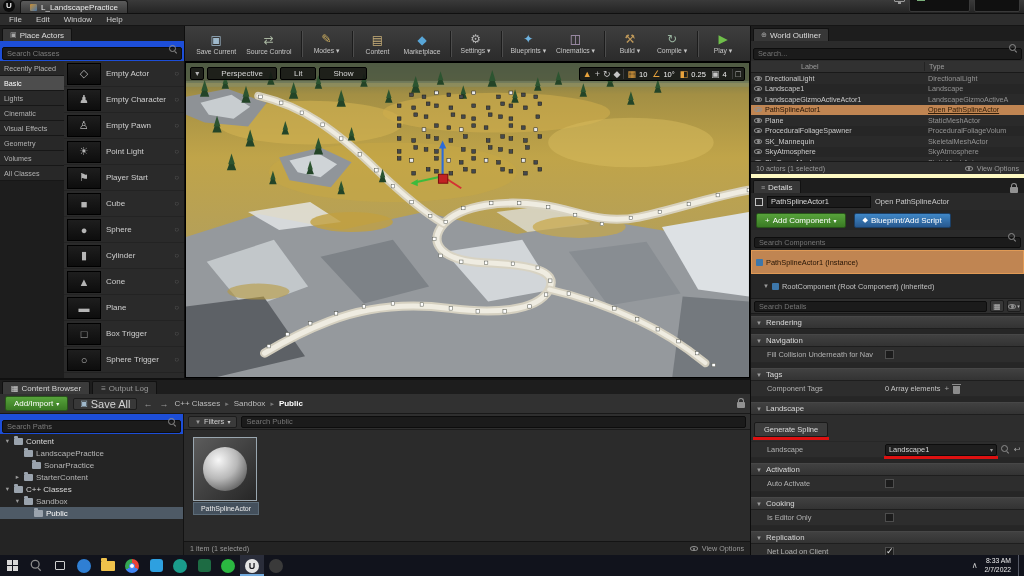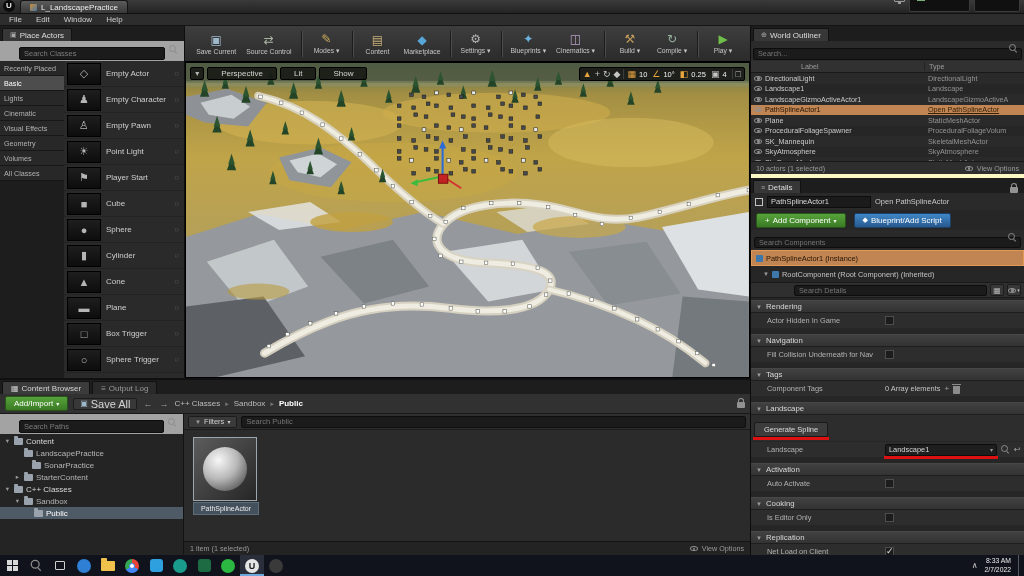--- a/index.html
+++ b/index.html
@@ -26,21 +26,21 @@
   
   #workspace { display:flex; height:529px; }
   #left-region { width:750px; display:flex; flex-direction:column; }
   #top-row { height:352px; display:flex; }
 
   
   #place-actors { width:206px; background:#242424; border-right:1px solid #0e0e0e; display:flex; flex-direction:column; }
   .panel-tabrow { height:15px; background:#1d1d1d; display:flex; align-items:flex-end; }
   .panel-tab { height:13px; background:#373737; border:1px solid #111; border-bottom:none; border-radius:2px 2px 0 0; margin-left:2px; padding:0 7px; font-size:8px; color:#ddd; display:flex; align-items:center; gap:3px; }
   .panel-tab .t-ico { font-size:7px; color:#a8a8a8; }
-  .search-row { padding:1px 19px; background:#a3a3a3; position:relative; }
+  .search-row { padding:1px 2px; background:#1d4ed8; position:relative; }
   .search-row input { width:100%; height:13px; background:#1b1b1b; border:1px solid #0d0d0d; border-radius:2px; color:#b8b8b8; font-size:7.5px; padding:0 16px 0 4px; font-family:inherit; }
   .search-row input::placeholder { color:#7c7c7c; }
   .search-row .mag-icon { position:absolute; right:6px; top:4px; }
   .pa-body { flex:1; display:flex; overflow:hidden; }
   #paCats { width:64px; background:#1d1d1d; }
   .pa-cat { height:15px; display:flex; align-items:center; padding:0 4px; font-size:7.2px; color:#b2b2b2; background:#282828; border-bottom:1px solid #171717; }
   .pa-cat.active { background:#4d4d4d; color:#fff; }
   #paItems { flex:1; background:#2a2a2a; overflow:hidden; }
   .pa-item { height:26px; display:flex; align-items:center; gap:5px; padding:0 3px; border-bottom:1px solid #232323; }
   .pa-thumb { width:34px; height:22px; background:linear-gradient(#1e1e1e,#0d0d0d); border:1px solid #000; color:#b5b5b5; font-size:11px; display:flex; align-items:center; justify-content:center; flex:0 0 auto; }
@@ -93,26 +93,26 @@
   .dt-name-row { height:17px; display:flex; align-items:center; gap:4px; padding:0 4px; background:#2a2a2a; }
   .cube-icon { width:8px; height:8px; border:1px solid #c2c2c2; flex:0 0 auto; }
   .dt-name-row input { width:104px; height:12px; background:#1b1b1b; border:1px solid #0d0d0d; color:#d8d8d8; font-size:7.5px; padding:0 3px; font-family:inherit; }
   .dt-open { font-size:7.5px; color:#c8c8c8; white-space:nowrap; }
   .dt-comp-btns { height:20px; display:flex; align-items:center; gap:8px; padding:0 5px; background:#262626; }
   .btn-green { background:linear-gradient(#57a33b,#3a7a24); border:1px solid #28551a; border-radius:2px; color:#fff; font-size:8px; padding:2px 8px; display:flex; align-items:center; gap:3px; font-family:inherit; }
   .btn-blue { background:linear-gradient(#3f87c7,#28598f); border:1px solid #1c4066; border-radius:2px; color:#fff; font-size:8px; padding:2px 8px; display:flex; align-items:center; gap:3px; font-family:inherit; }
   .dt-search { padding:1px 3px; background:#2a2a2a; position:relative; }
   .dt-search input { width:100%; height:11px; background:#1b1b1b; border:1px solid #0d0d0d; border-radius:2px; color:#b8b8b8; font-size:7.3px; padding:0 16px 0 4px; font-family:inherit; }
   .dt-search .mag-icon { position:absolute; right:7px; top:3px; }
-  .comp-row { height:16px; display:flex; align-items:center; gap:3px; padding:0 4px; font-size:7.4px; color:#c2c2c2; background:#262626; }
+  .comp-row { height:24px; display:flex; align-items:center; gap:3px; padding:0 4px; font-size:7.4px; color:#c2c2c2; background:#262626; }
   .comp-row.sel { background:#c08552; border:1px solid #e09a55; color:#231305; }
   .comp-ico { width:7px; height:7px; background:#3d77ab; border-radius:1px; flex:0 0 auto; }
   .comp-arrow { font-size:6px; color:#9a9a9a; }
   .dt-search2 { height:16px; display:flex; align-items:center; gap:3px; padding:0 3px; background:#2f2f2f; border-top:1px solid #1a1a1a; border-bottom:1px solid #1a1a1a; position:relative; }
-  .dt-search2 input { flex:1; height:11px; background:#1b1b1b; border:1px solid #0d0d0d; border-radius:2px; color:#b8b8b8; font-size:7.3px; padding:0 4px; font-family:inherit;margin-left:40px; }
+  .dt-search2 input { flex:1; height:11px; background:#1b1b1b; border:1px solid #0d0d0d; border-radius:2px; color:#b8b8b8; font-size:7.3px; padding:0 4px; font-family:inherit; }
   .sq-btn { width:14px; height:12px; background:#383838; border:1px solid #1c1c1c; border-radius:2px; color:#b8b8b8; font-size:8px; display:flex; align-items:center; justify-content:center; gap:1px; }
   #dtSections { flex:1; background:#262626; padding-top:2px; overflow:hidden; }
   .dt-section { margin-bottom:5px; }
   .dt-sec-head { height:13px; background:linear-gradient(#414141,#333); border-top:1px solid #474747; border-bottom:1px solid #1e1e1e; display:flex; align-items:center; gap:4px; font-size:7.8px; color:#d8d8d8; padding:0 5px; }
   .dt-arrow { font-size:6px; color:#9a9a9a; }
   .dt-row { min-height:16px; display:flex; align-items:center; padding:0 6px 0 16px; font-size:7.4px; color:#b2b2b2; background:#2d2d2d; border-bottom:1px solid #272727; }
   .dt-label { flex:0 0 118px; white-space:nowrap; overflow:hidden; }
   .dt-ctl { flex:1; display:flex; align-items:center; gap:4px; }
   .dt-val { color:#c5c5c5; }
   .cb-box { width:9px; height:9px; background:#1c1c1c; border:1px solid #4d4d4d; display:inline-block; position:relative; }
@@ -893,26 +893,20 @@
               <span class="eye-icon"></span>
               <span style="font-size:5px">▾</span>
             </span>
         </div>
         <div id="dtSections">
             <div class="dt-section">
               <div class="dt-sec-head">
                 <span class="dt-arrow">▼</span>
                 <span>Rendering</span>
               </div>
-              <div class="dt-row">
-                <span class="dt-label">Actor Hidden In Game</span>
-                <span class="dt-ctl">
-                  <span class="cb-box"></span>
-                </span>
-              </div>
             </div>
             <div class="dt-section">
               <div class="dt-sec-head">
                 <span class="dt-arrow">▼</span>
                 <span>Navigation</span>
               </div>
               <div class="dt-row">
                 <span class="dt-label">Fill Collision Underneath for Nav</span>
                 <span class="dt-ctl">
                   <span class="cb-box"></span>

